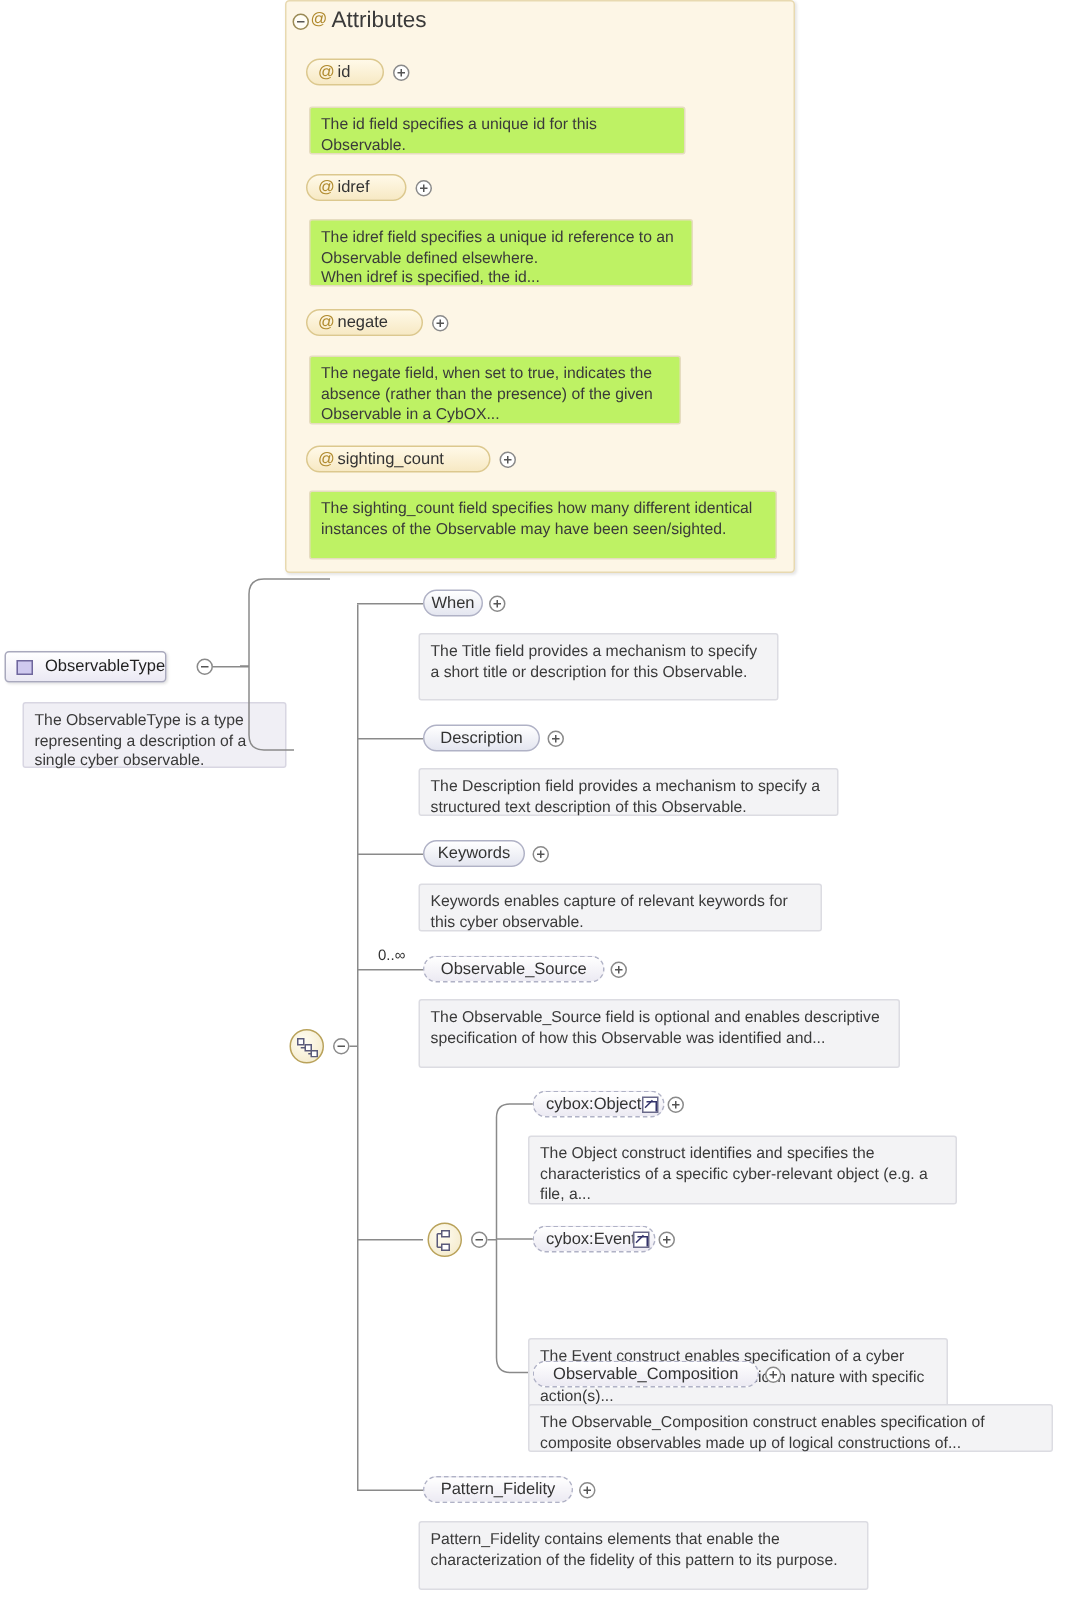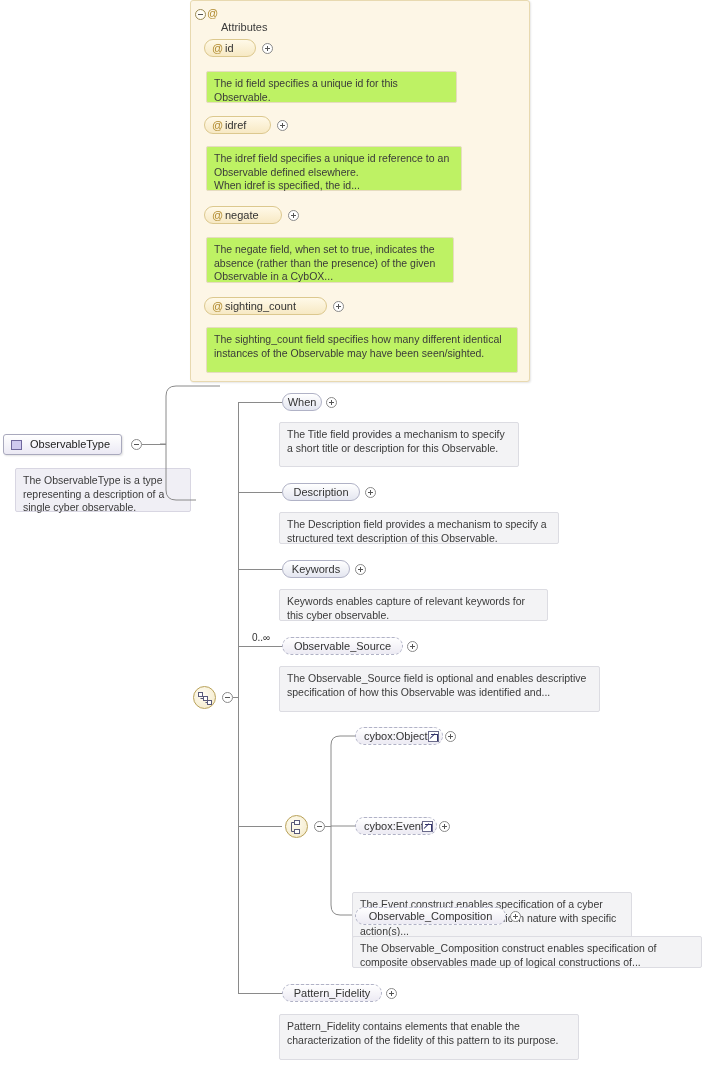--- a/index.html
+++ b/index.html
@@ -36,22 +36,22 @@
     width: 338px;
     height: 380px;
     background: #fdf6e6;
     border: 1px solid #e8d9b0;
     border-radius: 3px;
     box-shadow: 1px 1px 2px rgba(0,0,0,0.10);
   }
   .attr-panel-title {
     position: absolute;
     left: 30px;
-    top: 20px;
-    font-size: 11px;
+    top: 4px;
+    font-size: 15px;
     color: #3a3a3a;
   }
   .at-sign {
     position: absolute;
     font-size: 11px;
     color: #b08a2e;
   }
 
   
   .circ {
@@ -154,21 +154,21 @@
     background: #33336a;
     transform: rotate(-45deg);
     transform-origin: left center;
   }
 
   
   .root-box {
     position: absolute;
     left: 3px;
     top: 434px;
-    width: 119px;
+    width: 108px;
     height: 21px;
     background: linear-gradient(to bottom, #ffffff 0%, #ebe9f4 100%);
     border: 1px solid #a9a9bd;
     border-radius: 3px;
     box-sizing: border-box;
     font-size: 11px;
     line-height: 19px;
     padding-left: 26px;
     color: #222;
     box-shadow: 1px 1px 2px rgba(0,0,0,0.12);
@@ -345,20 +345,21 @@
     <path d="M6,101 L6,20 Q6,11 15,11 L32,11" fill="none" stroke="#8a8a8a" stroke-width="1"></path>
     <path d="M6,101 L6,180 Q6,190 15,190 L32,190" fill="none" stroke="#8a8a8a" stroke-width="1"></path>
     <line x1="6" y1="101" x2="32" y2="101" stroke="#8a8a8a" stroke-width="1"></line>
   </svg>
 
   <div class="pill elem dashed ref" style="left:355px;top:727px;width:88px;padding-left:8px;">
     <span>cybox:Object</span>
     <span class="ext-icon"></span>
   </div>
   <div class="circ plus grey" style="left:445px;top:731px;"></div>
+  <div class="note" style="left:352px;top:757px;width:286px;height:46px;">The Object construct identifies and specifies the characteristics of a specific cyber-relevant object (e.g. a file, a...</div>
 
   <div class="pill elem dashed ref" style="left:355px;top:817px;width:82px;padding-left:8px;">
     <span>cybox:Event</span>
     <span class="ext-icon"></span>
   </div>
   <div class="circ plus grey" style="left:439px;top:821px;"></div>
   <div class="note" style="left:352px;top:892px;width:280px;height:46px;">The Event construct enables specification of a cyber observable event that is dynamic in nature with specific action(s)...</div>
 
   <div class="pill elem dashed" style="left:355px;top:907px;width:151px;text-align:center;padding:0;">
     <span>Observable_Composition</span>

